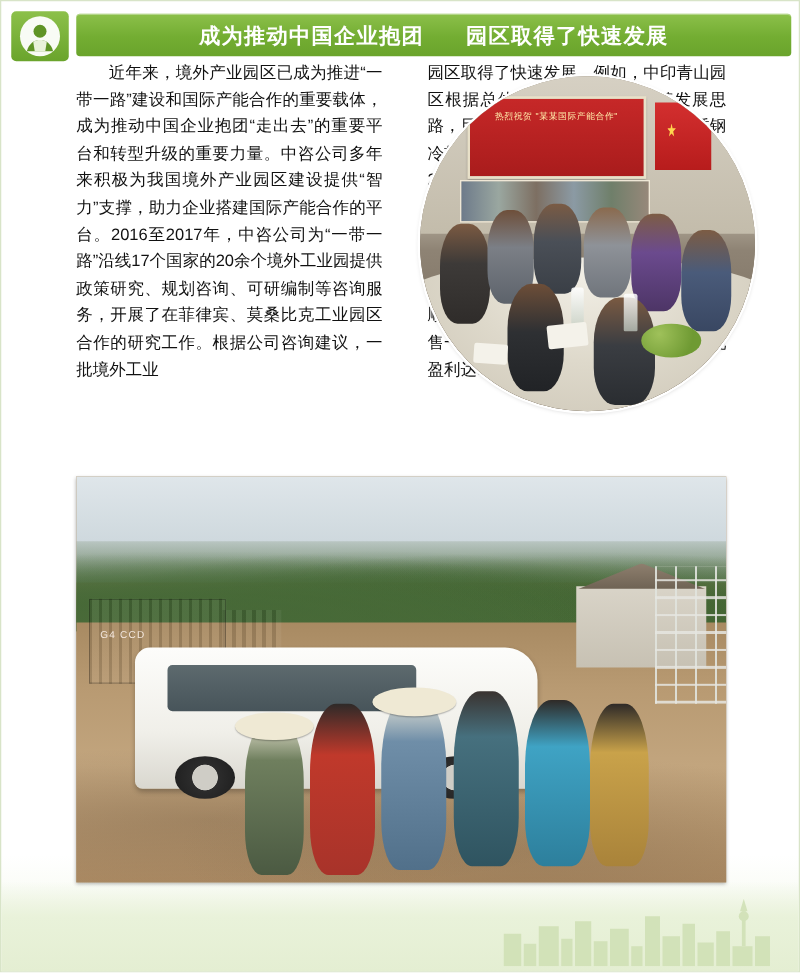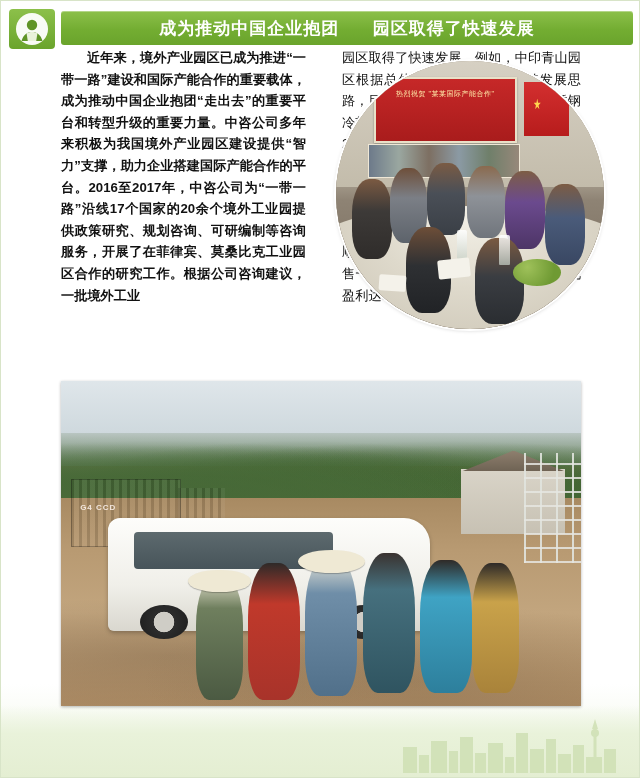--- a/index.html
+++ b/index.html
@@ -90,21 +90,20 @@
   }
   .col-left {
     left: 0;
     width: 245px;
     text-align: justify;
     text-justify: inter-ideograph;
   }
   .col-left p {
     margin: 0;
     text-indent: 26px;
-    font-weight: bold;
   }
   .col-right {
     left: 281px;
     width: 239px;
     text-align: justify;
     text-justify: inter-ideograph;
   }
   .col-right p {
     margin: 0;
   }
@@ -278,21 +277,21 @@
     background: linear-gradient(180deg, #c0563e 0%, #a8432d 50%, #8c3624 100%);
     box-shadow: inset 0 0 0 1px rgba(0,0,0,0.25);
     background-image: repeating-linear-gradient(90deg, rgba(0,0,0,0.12) 0 3px, rgba(255,255,255,0.05) 3px 8px);
   }
   .pb-container-lbl {
     position: absolute;
     left: 8%;
     top: 36%;
     color: #f3e7de;
     font-size: 8px;
-    font-weight: bold;
+    font-weight: normal;
     letter-spacing: 1px;
     text-align: center;
   }
   .pb-container2 {
     position: absolute;
     left: 22.5%;
     top: 33%;
     width: 9%;
     height: 16%;
     background: linear-gradient(180deg, #6f7f86 0%, #5c6a70 100%);

